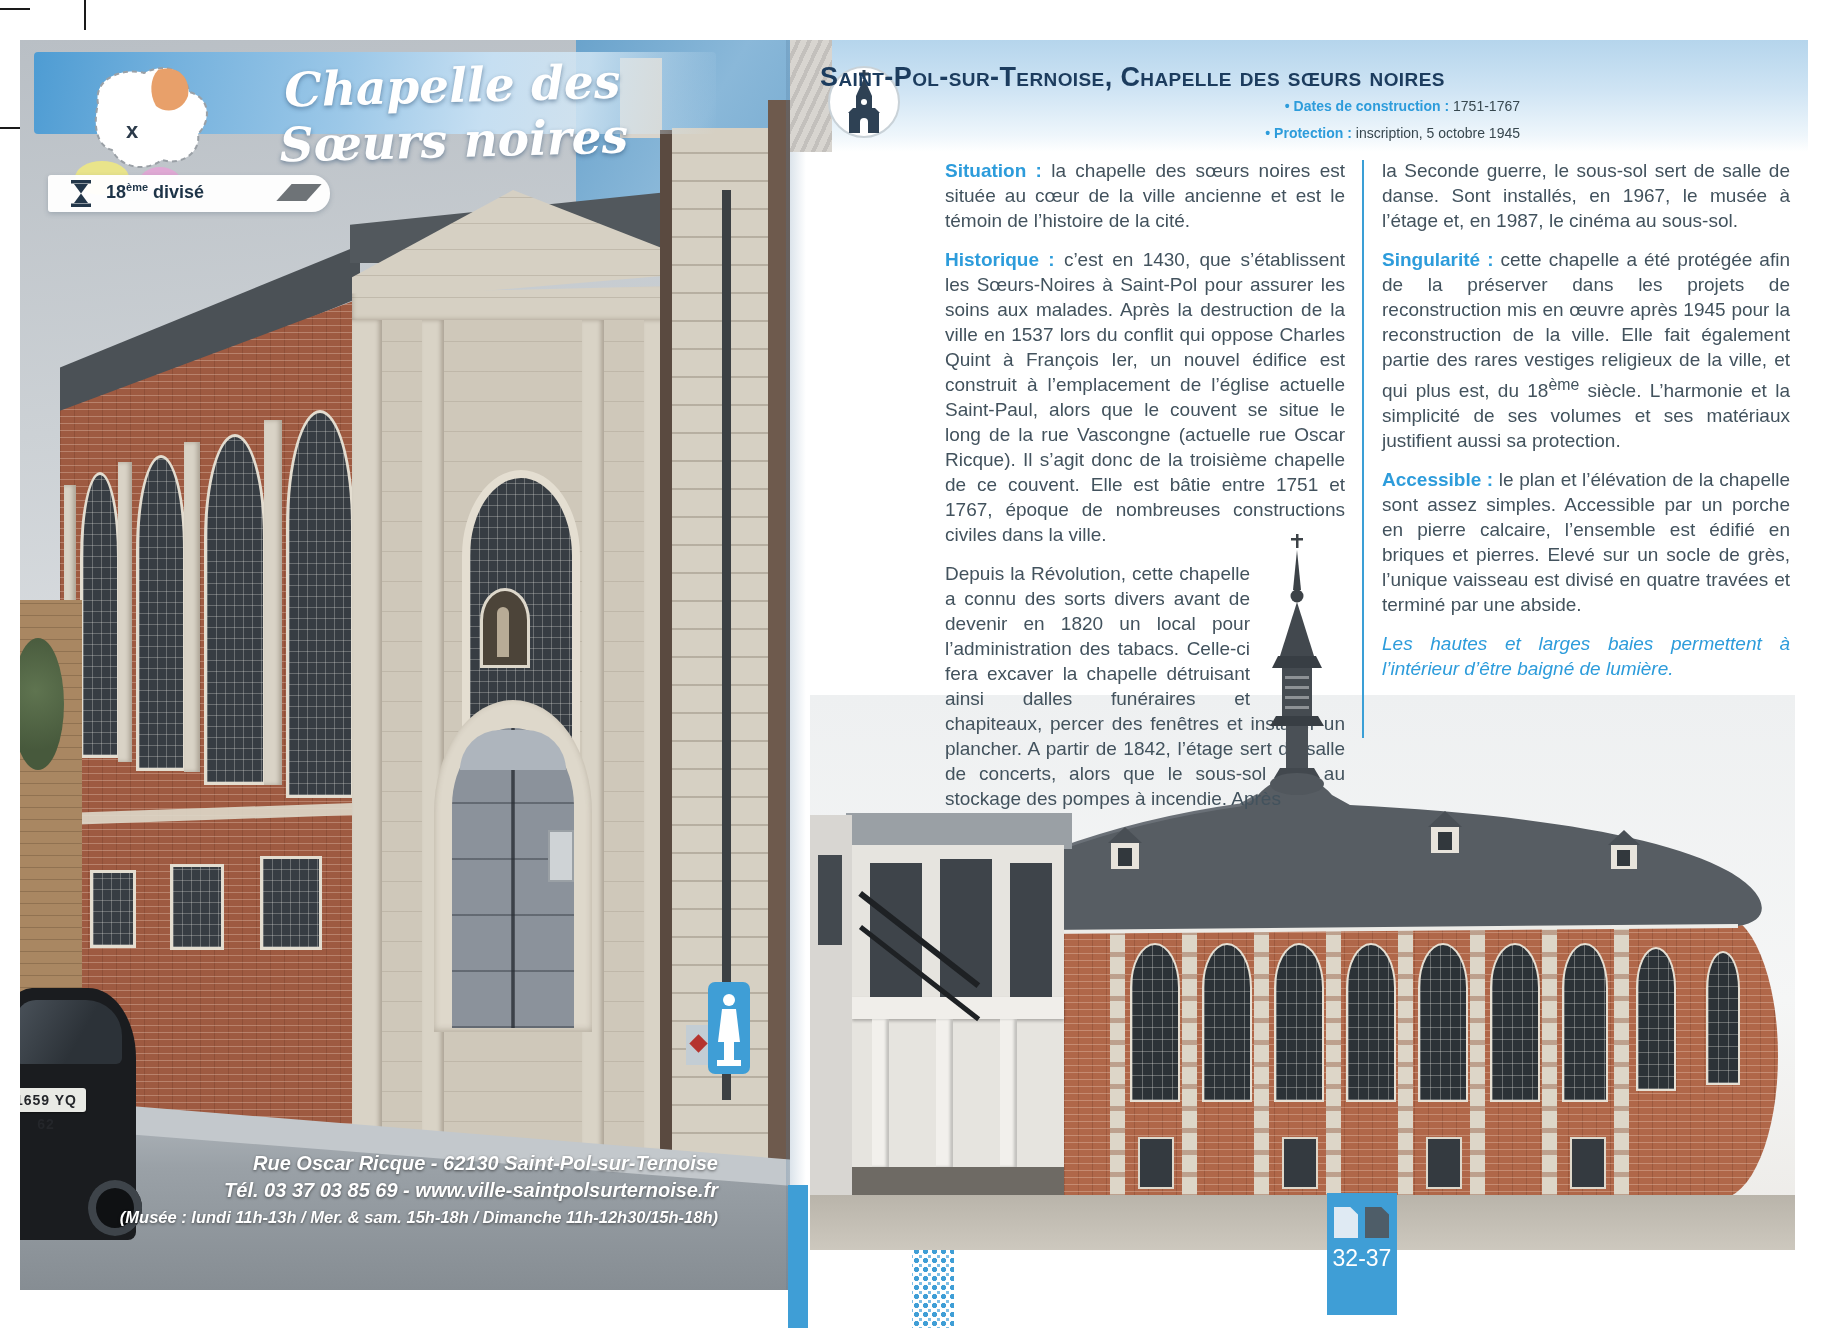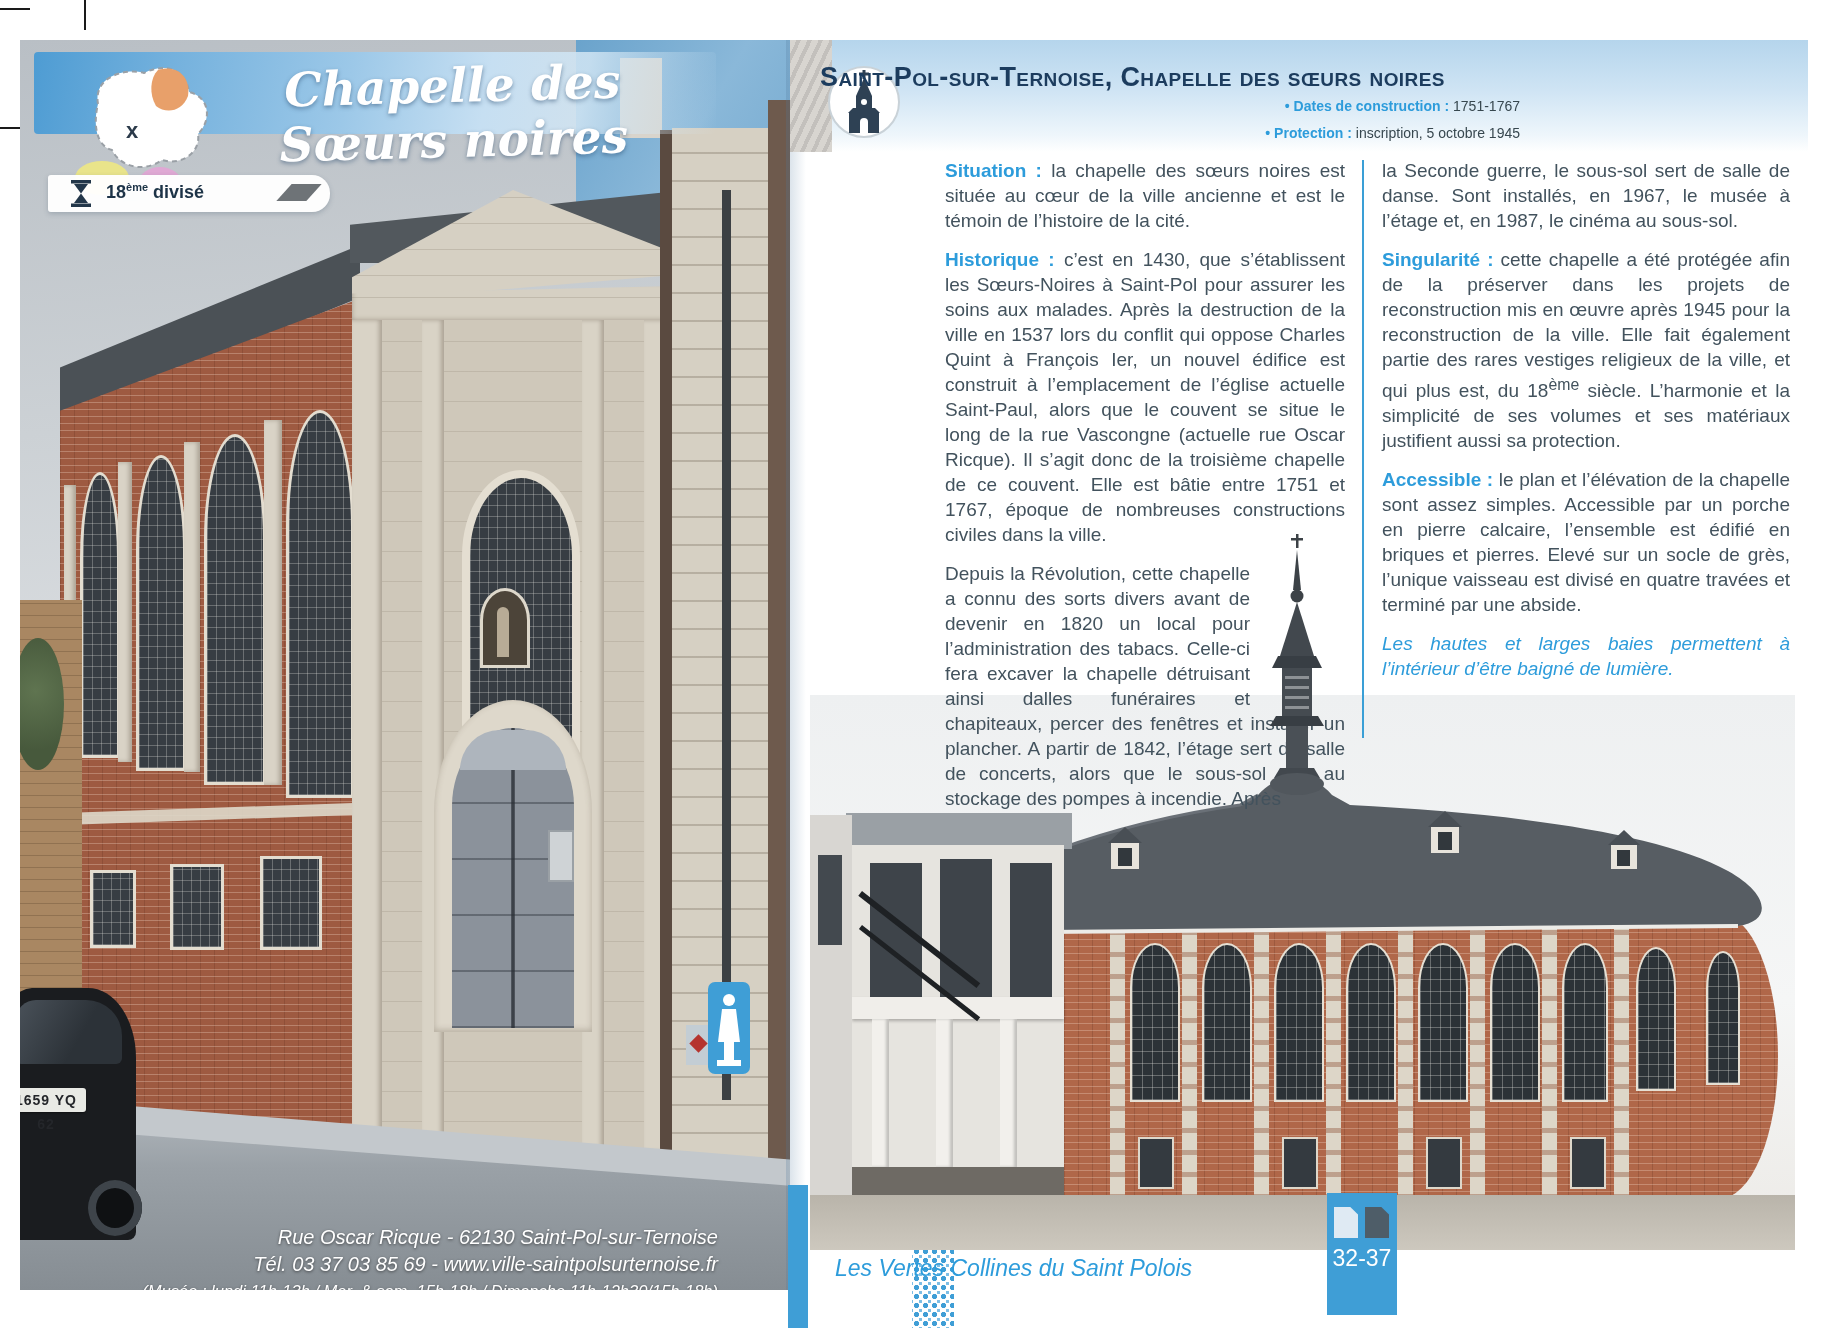--- a/index.html
+++ b/index.html
@@ -25,22 +25,22 @@
      background:linear-gradient(100deg,#4e9cd3 0%,#74b1dd 20%,#9cc8e8 46%,#c6dff2 66%,rgba(210,230,244,.85) 80%,rgba(210,230,244,0) 100%);
      z-index:6;}
   #lp-title{position:absolute;right:28px;top:6px;width:470px;text-align:center;
      font-family:"DejaVu Serif",serif;font-style:italic;font-weight:bold;font-size:47px;color:#ffffff;
      text-shadow:0 2px 4px rgba(35,70,105,.5);transform:rotate(-1.5deg);}
   #era-bar{left:28px;top:135px;width:282px;height:37px;background:rgba(255,255,255,.96);
      border-radius:3px 18px 18px 3px;box-shadow:0 2px 5px rgba(60,80,100,.25);z-index:7;}
   #era-text{position:absolute;left:58px;top:6px;font-size:18px;font-weight:bold;color:#1d3347;}
   #era-text sup{font-size:11px;}
   #era-slash{position:absolute;left:236px;top:9px;width:30px;height:17px;background:#6e7377;transform:skewX(-42deg);}
-  #lp-address{right:72px;top:1184px;width:620px;text-align:right;z-index:8;color:#ffffff;
-     font-style:italic;text-shadow:0 1px 3px rgba(0,0,0,.55);line-height:27px;}
+  #lp-address{right:72px;top:1110px;width:620px;text-align:right;z-index:8;color:#ffffff;
+     font-style:italic;text-shadow:0 1px 3px rgba(0,0,0,.55);line-height:27px;font-weight:bold;}
   #lp-address .l1,#lp-address .l2{font-size:20px;}
   #lp-address .l3{font-size:16.5px;}
   #plate{position:absolute;left:4px;top:160px;width:80px;height:24px;background:#e9eae5;border-radius:3px;
      font-size:14px;font-weight:bold;color:#24262a;text-align:center;line-height:24px;letter-spacing:1px;
      box-shadow:0 1px 2px rgba(0,0,0,.4);}
   
   #right-page{left:790px;top:40px;width:1018px;height:1250px;}
   #rp-header{position:absolute;left:0;top:0;width:1018px;height:112px;
      background:linear-gradient(180deg,#b5d5ec 0%,#cfe4f4 45%,#eef6fb 85%,#ffffff 100%);}
   #rp-header-frag{position:absolute;left:0;top:0;width:42px;height:112px;
@@ -319,21 +319,20 @@
         </div>
       </div>
       <div class="col" id="col-right">
         <p>la Seconde guerre, le sous-sol sert de salle de danse. Sont installés, en 1967, le musée à l’étage et, en 1987, le cinéma au sous-sol.</p>
         <p><span class="lbl">Singularité :</span> <span>cette chapelle a été protégée afin de la préserver dans les projets de reconstruction mis en œuvre après 1945 pour la reconstruction de la ville. Elle fait également partie des rares vestiges religieux de la ville, et qui plus est, du 18</span><sup>ème</sup><span> siècle. L’harmonie et la simplicité de ses volumes et ses matériaux justifient aussi sa protection.</span></p>
         <p><span class="lbl">Accessible :</span> <span>le plan et l’élévation de la chapelle sont assez simples. Accessible par un porche en pierre calcaire, l’ensemble est édifié en briques et pierres. Elevé sur un socle de grès, l’unique vaisseau est divisé en quatre travées et terminé par une abside.</span></p>
         <p class="quote">Les hautes et larges baies permettent à l’intérieur d’être baigné de lumière.</p>
       </div>
     </div>
 
-    <div id="rp-caption">Les Vertes Collines du Saint Polois</div>
     <div id="page-badge">
       <div class="page-ic" style="left:7px;background:#dfeaf3;"></div>
       <div class="page-ic" style="left:38px;background:#4e5d68;"></div>
       <div id="badge-num">32-37</div>
     </div>
   </div>
 
 </div>
 
 </body></html>

